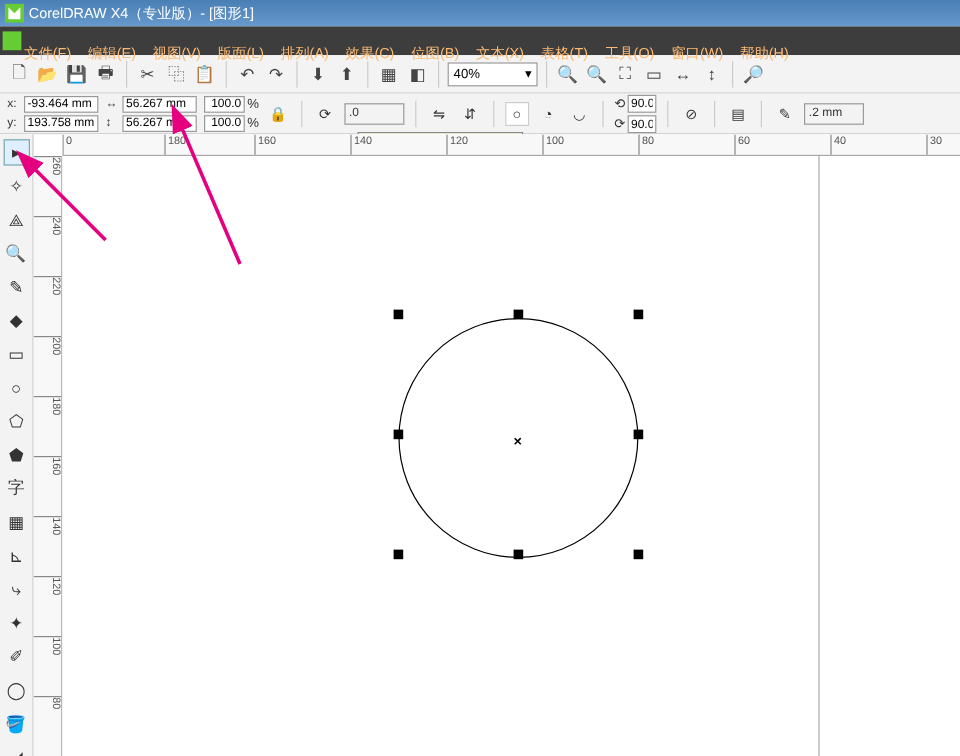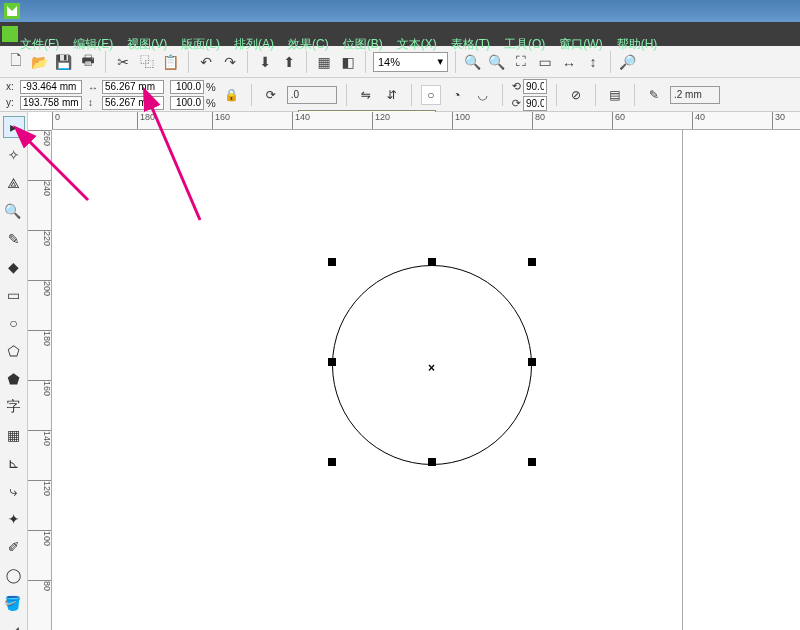--- a/index.html
+++ b/index.html
@@ -1,20 +1,20 @@
 <!DOCTYPE html>
 <html><head>
 <meta charset="utf-8">
 <style>
 * { box-sizing: border-box; margin: 0; padding: 0; font-family: "Microsoft YaHei", Arial, sans-serif; }
 body { width: 800px; height: 630px; background: #fff; overflow: hidden; position: relative; }
 .titlebar { height: 22px; background: linear-gradient(#4a7fb5, #6699cc); color: #fff; font-size: 12px; display: flex; align-items: center; padding-left: 4px; }
 .titlebar svg { width: 16px; height: 16px; margin-right: 4px; }
 .menubar { height: 24px; background: #3d3d3d; display: flex; align-items: center; padding-left: 20px; gap: 14px; }
-.menubar span { color: #86efac; font-size: 12px; cursor: pointer; margin-top: 20px; }
+.menubar span { color: #fdba74; font-size: 12px; cursor: pointer; margin-top: 20px; }
 .menubar .logo { width: 16px; height: 16px; position:absolute; left:2px; }
 .toolbar1 { height: 32px; background: #f3f3f3; border-bottom: 1px solid #d0d0d0; display: flex; align-items: center; padding-left: 6px; gap: 4px; }
 .t-ico { width: 20px; height: 20px; display:flex; align-items:center; justify-content:center; color:#444; font-size:14px; cursor:pointer; }
 .t-sep { width:1px; height:22px; background:#ccc; margin:0 3px; }
 .zoom-combo { width: 75px; height: 20px; border:1px solid #999; font-size:11px; padding:1px 4px; background:#fff; display:flex; align-items:center; justify-content:space-between;}
 .proprow { height: 34px; background:#f3f3f3; border-bottom:1px solid #ccc; display:flex; align-items:center; padding-left:6px; gap:6px; font-size:11px; color:#333; }
 .prop-pair { display:flex; flex-direction:column; gap:2px; }
 .prop-line { display:flex; align-items:center; gap:2px; }
 .prop-line input { width:62px; height:14px; font-size:10px; border:1px solid #999; padding:2px 2px; }
 .prop-line .lbl { width:12px; font-size:10px; }
@@ -46,20 +46,21 @@
 .spin-input input { width:24px; height:15px; border:1px solid #999; font-size:10px; padding:0 2px; }
 </style>
 </head>
 <body>
 
 <div class="titlebar">
   <svg viewBox="0 0 16 16">
       <rect width="16" height="16" fill="#6c3"></rect>
       <path d="M3 3 l5 5 l5 -5 v10 h-10 z" fill="#fff"></path>
     </svg>
+  <span>CorelDRAW X4（专业版）- [图形1]</span>
 </div>
 
 <div class="menubar">
   <svg class="logo" viewBox="0 0 16 16">
       <rect width="16" height="16" fill="#6c3"></rect>
     </svg>
   <span>文件(F)</span>
   <span>编辑(E)</span>
   <span>视图(V)</span>
   <span>版面(L)</span>
@@ -86,21 +87,21 @@
   <div class="t-ico">↶</div>
   <div class="t-ico">↷</div>
   <div class="t-sep"></div>
   <div class="t-ico">⬇</div>
   <div class="t-ico">⬆</div>
   <div class="t-sep"></div>
   <div class="t-ico">▦</div>
   <div class="t-ico">◧</div>
   <div class="t-sep"></div>
   <div class="zoom-combo">
-    <span>14%</span>
+    <span>40%</span>
     <span>▾</span>
   </div>
   <div class="t-sep"></div>
   <div class="t-ico">🔍</div>
   <div class="t-ico">🔍</div>
   <div class="t-ico">⛶</div>
   <div class="t-ico">▭</div>
   <div class="t-ico">↔</div>
   <div class="t-ico">↕</div>
   <div class="t-sep"></div>

